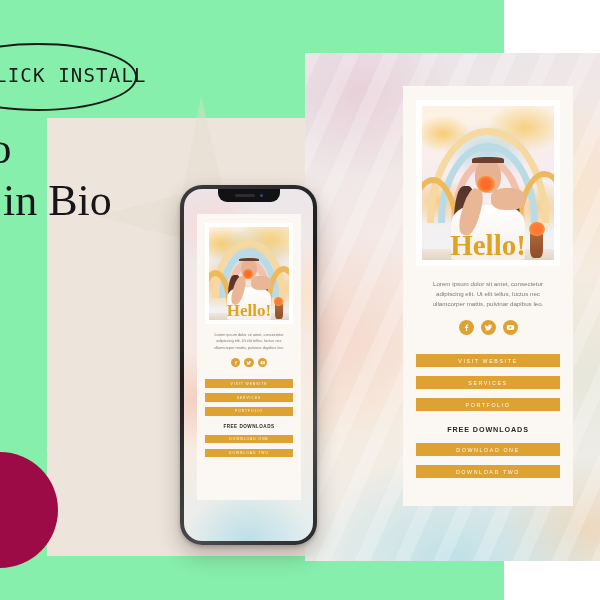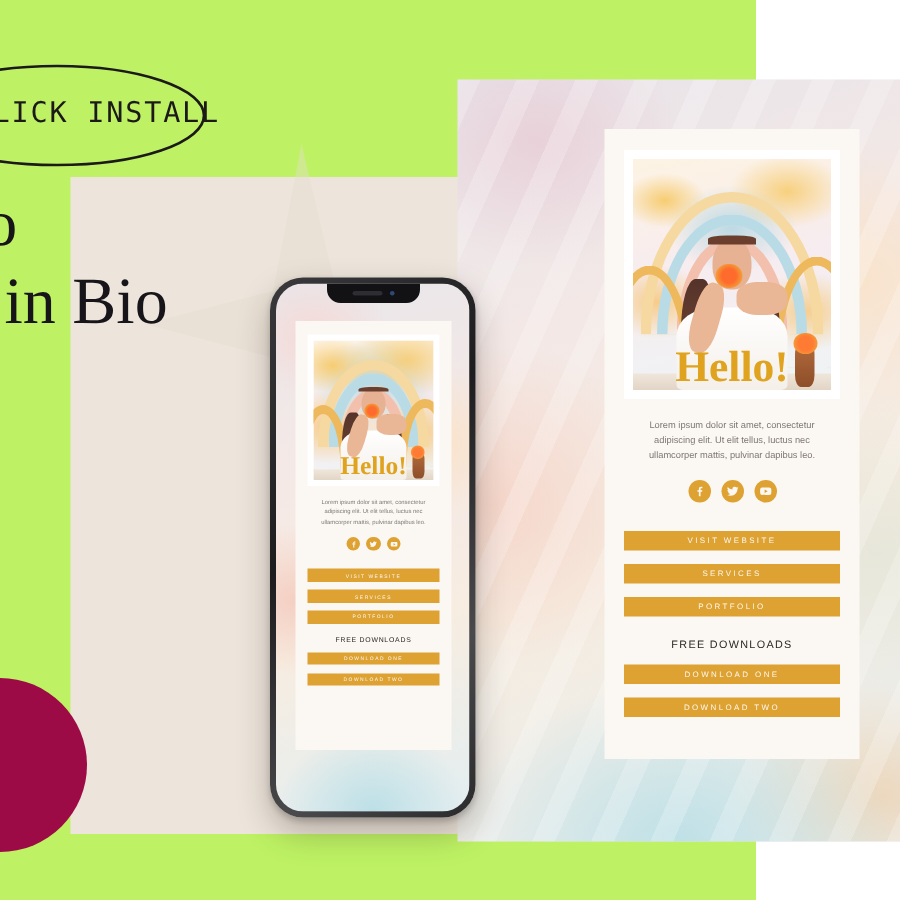--- a/index.html
+++ b/index.html
@@ -4,21 +4,21 @@
 <style>
   * { box-sizing: border-box; margin: 0; padding: 0; }
   html, body {
     width: 600px; height: 600px;
     overflow: hidden;
     font-family: "Liberation Sans", sans-serif;
   }
   #stage {
     position: relative;
     width: 504px; height: 600px;
-    background: #bef264;
+    background: #86efac;
   }
 
   
   .beige-block {
     position: absolute;
     left: 47px; top: 118px; width: 424px; height: 438px;
     background: #ede5db;
   }
   .sparkle {
     position: absolute;
@@ -191,21 +191,21 @@
 
   .btn {
     background:#dda232; color:#fdf8f1;
     text-align:center; letter-spacing:1.6px;
     display:flex; align-items:center; justify-content:center;
   }
   .btn-d { height:13px; font-size:5.3px; margin-top:9px; }
   .btn-d.first { margin-top: 19px; }
 
   .section-title {
-    text-align:center; color:#2b2723; font-weight:400;
+    text-align:center; color:#2b2723; font-weight:700;
     letter-spacing: .9px;
   }
   .section-title-d { font-size:7.2px; margin-top:14px; margin-bottom:4px; }
 
   
   .phone {
     position: absolute;
     left: 180px; top: 185px; width: 137px; height: 360px;
     z-index: 5;
   }

